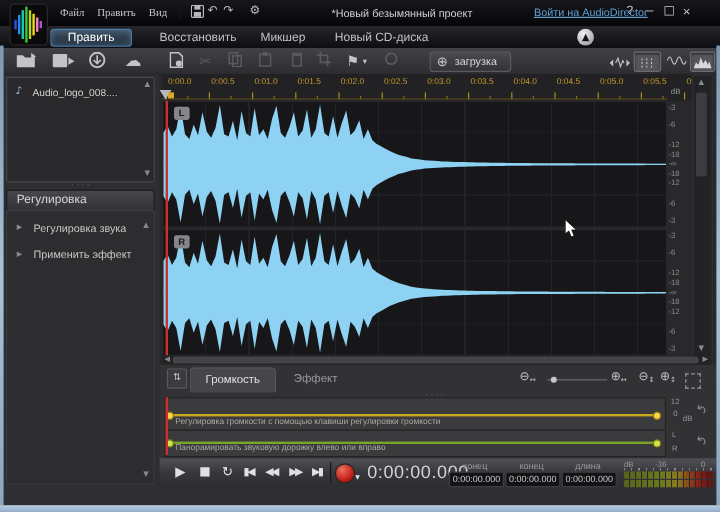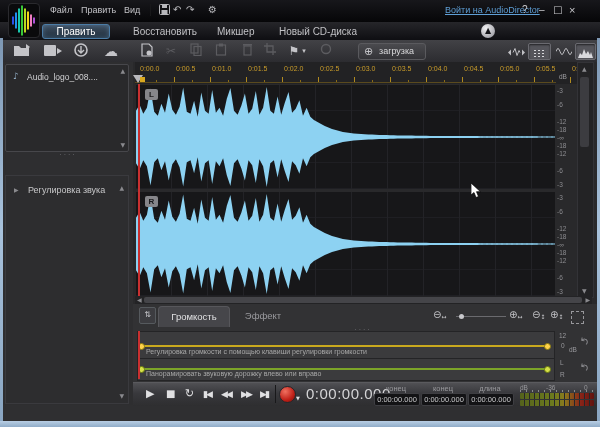--- a/index.html
+++ b/index.html
@@ -3,21 +3,21 @@
 <meta charset="utf-8">
 <style>
   html,body{margin:0;padding:0;background:#555;}
   #app{position:relative;width:600px;height:427px;background:#2f2f31;overflow:hidden;
        font-family:"Liberation Sans",sans-serif;color:#ccc;-webkit-font-smoothing:antialiased;}
   .abs{position:absolute;}
   .glyph{font-family:"DejaVu Sans",sans-serif;}
   
   .titlebar{position:absolute;left:0;top:0;width:600px;height:22px;background:linear-gradient(#17171b,#060608);}
   .modebar{position:absolute;left:0;top:22px;width:600px;height:18px;background:linear-gradient(#26262a,#0e0e12);border-bottom:1px solid #000;}
-  .menu-item{position:absolute;top:5px;font-size:9px;color:#c2c2c6;cursor:default;}
+  .menu-item{position:absolute;top:5px;font-size:9px;color:#c2c2c6;cursor:default;font-family:Liberation Serif, serif;}
   .tb-ico{position:absolute;top:4px;font-size:10px;color:#b8b8bc;line-height:12px;}
   .win-title{position:absolute;top:6px;left:240px;width:190px;text-align:center;font-size:9px;color:#cfcfd3;}
   .dz-link{position:absolute;top:5px;left:445px;font-size:9px;color:#5f9fd6;text-decoration:underline;}
   .winbtn{position:absolute;top:4px;font-size:10px;color:#c8c8cc;}
   .applogo{position:absolute;left:8px;top:3px;width:30px;height:33px;background:#0a0a0c;border:1px solid #2a2a2e;border-radius:4px;}
   
   .mode-tab-active{position:absolute;left:42px;top:2px;width:66px;height:13px;border:1px solid #4b7ca6;border-radius:3px;
      background:linear-gradient(#3e4e60,#22303e);box-shadow:inset 0 0 5px rgba(120,180,230,.35);
      color:#fff;font-size:10px;text-align:center;line-height:13px;}
   .mode-tab{position:absolute;top:4px;font-size:10px;color:#c0c0c4;text-align:center;}
@@ -120,20 +120,21 @@
     <span class="tb-ico" style="left:159px">
       <svg width="11" height="11" viewBox="0 0 11 11">
           <rect x="0.5" y="0.5" width="10" height="10" rx="1" fill="none" stroke="#b8b8bc"></rect>
           <rect x="3" y="1" width="5" height="3" fill="#b8b8bc"></rect>
           <rect x="2.5" y="6" width="6" height="4" fill="#b8b8bc"></rect>
         </svg>
     </span>
     <span class="tb-ico glyph" style="left:173px">↶</span>
     <span class="tb-ico glyph" style="left:186px">↷</span>
     <span class="tb-ico glyph" style="left:208px">⚙</span>
+    <span class="win-title">*Новый безымянный проект</span>
     <a class="dz-link">Войти на AudioDirector</a>
     <span class="winbtn" style="left:522px">?</span>
     <span class="winbtn" style="left:539px">–</span>
     <span class="winbtn glyph" style="left:553px">□</span>
     <span class="winbtn" style="left:569px;font-size:11px">×</span>
   </div>
 
   <div class="modebar">
     <div class="mode-tab-active">Править</div>
     <span class="mode-tab" style="left:133px">Восстановить</span>
@@ -245,24 +246,29 @@
   <div class="left-panel">
     <div class="lib-box">
       <div class="lib-item">
         <span class="glyph" style="position:absolute;left:5px;top:1px;color:#9ab8d0;font-size:9px">♪</span>
         <span style="position:absolute;left:19px;top:2px">Audio_logo_008....</span>
       </div>
       <span class="scroll-arrow glyph" style="right:3px;top:3px">▲</span>
       <span class="scroll-arrow glyph" style="right:3px;bottom:3px">▼</span>
     </div>
     <div class="splitter-dots" style="top:89px">····</div>
+    <div class="adjust-header">Регулировка</div>
     <div class="adjust-box">
       <div class="adjust-item" style="top:4px">
         <span class="glyph" style="line-height:20px">▶</span>
         <span class="lbl">Регулировка звука</span>
+      </div>
+      <div class="adjust-item" style="top:26px">
+        <span class="glyph" style="line-height:20px">▶</span>
+        <span class="lbl">Применить эффект</span>
       </div>
       <span class="scroll-arrow glyph" style="right:4px;top:9px">▲</span>
       <span class="scroll-arrow glyph" style="right:4px;bottom:4px">▼</span>
     </div>
   </div>
 
   <div class="main-bg"></div>
   <div class="ruler">
       <div class="tick-major" style="left: 3px;"></div>
       <div class="tick-minor" style="left: 21px;"></div>

